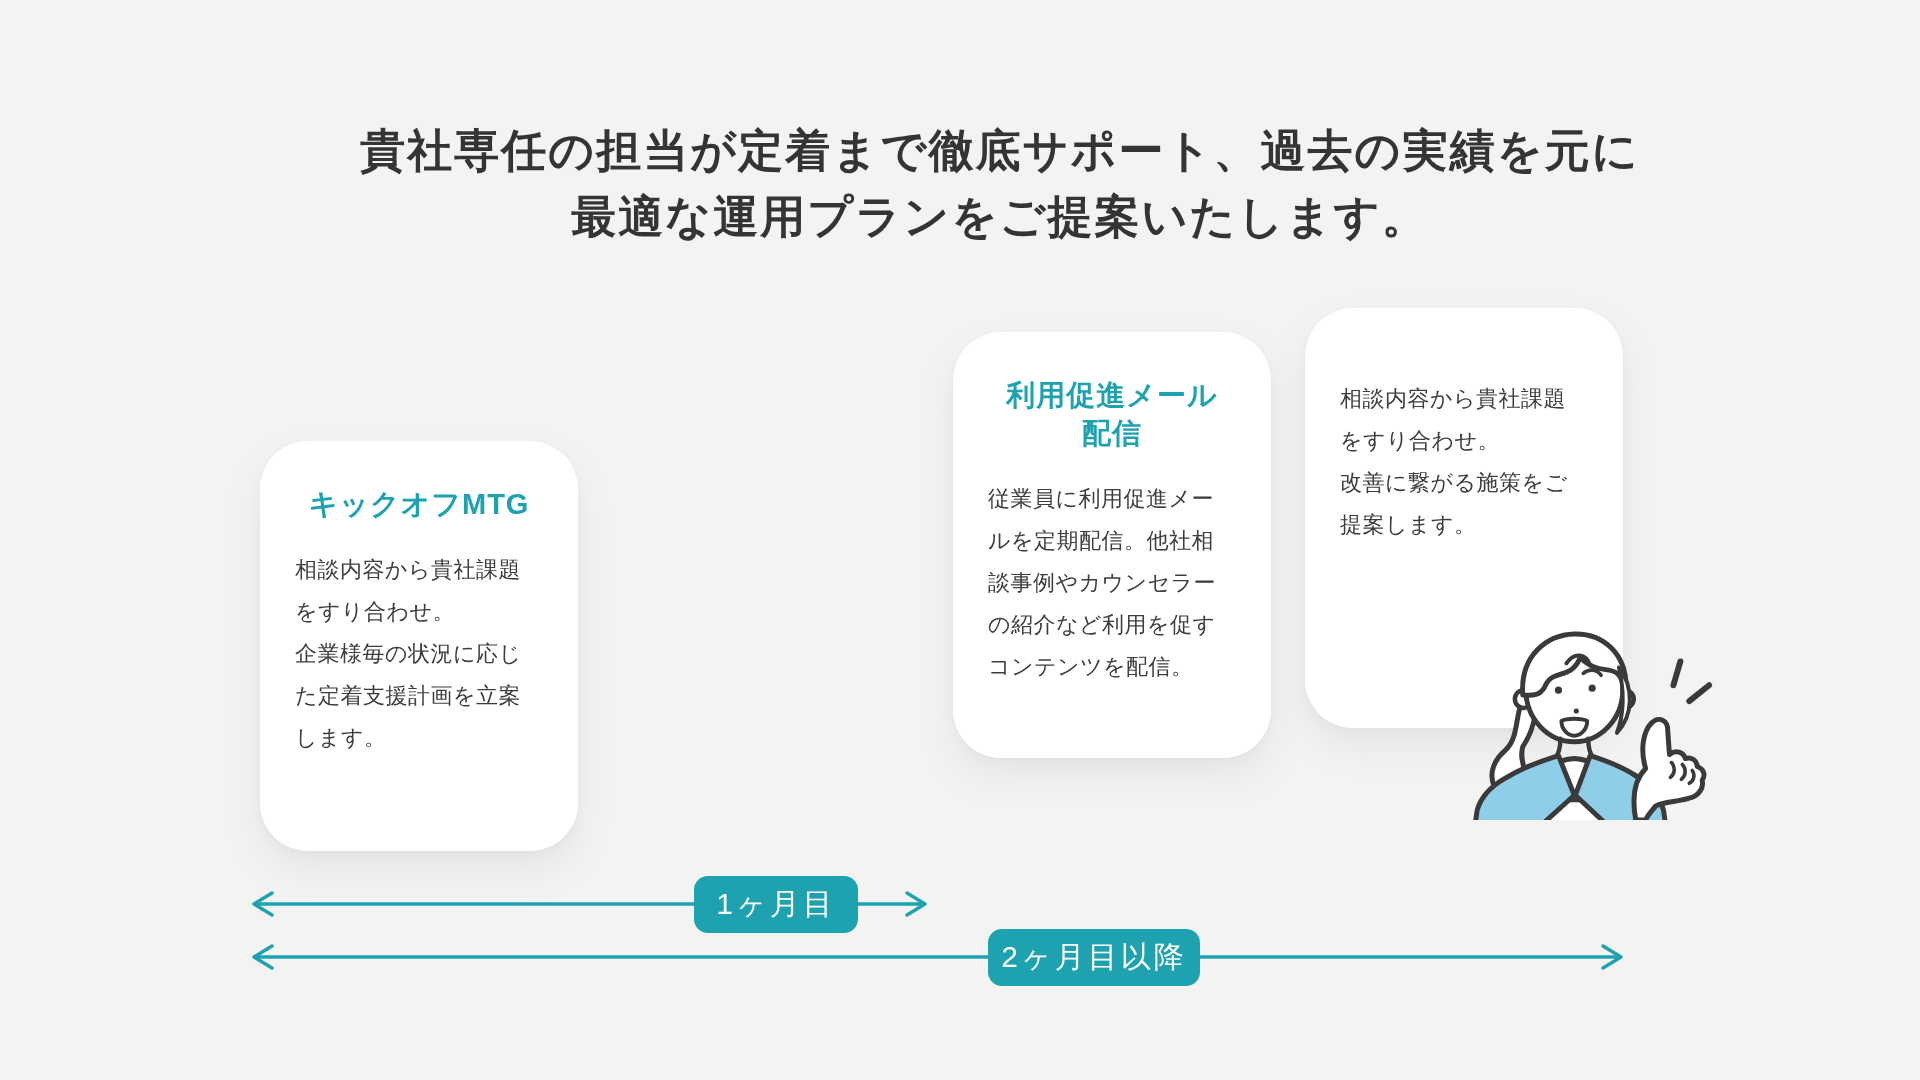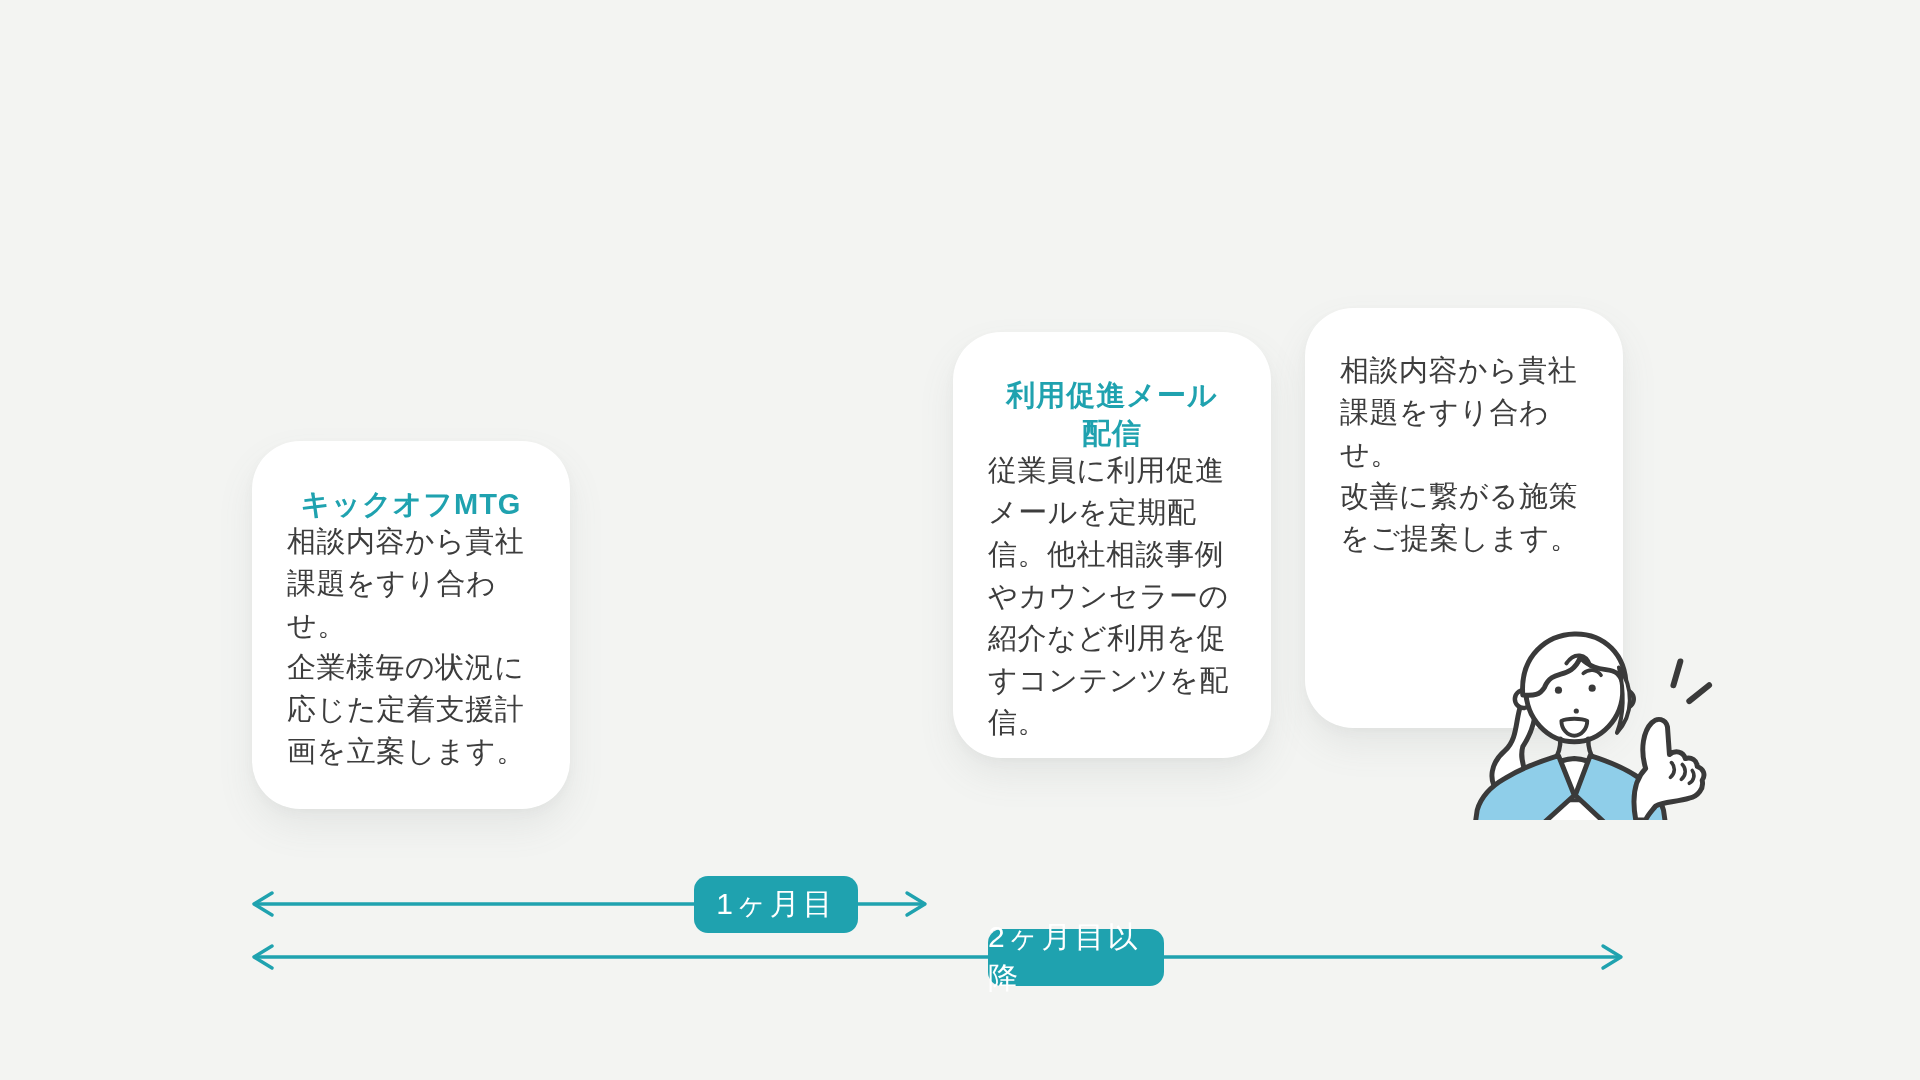--- a/index.html
+++ b/index.html
@@ -36,76 +36,80 @@
   .t-line{display:block;}
   
   .card{
     position:absolute;
     width:318px;
     background:var(--card-bg);
     border-radius:48px;
     box-shadow:0 18px 36px rgba(110,120,120,0.10),0 4px 10px rgba(110,120,120,0.05);
     padding:44px 35px 30px 35px;
   }
-  .card1{left:252px;top:441px;height:368px;}
+  .card1{left:260px;top:441px;height:410px;}
   .card2{left:601px;top:392px;height:416px;}
   .card3{left:953px;top:332px;height:426px;}
   .card4{left:1305px;top:308px;height:420px;}
   .card-title{
     font-size:29px;
     font-weight:700;
     line-height:38px;
     letter-spacing:1px;
     text-align:center;
     color:var(--accent);
     white-space:pre-line;
   }
   .card-body{
-    font-size:29px;
+    margin-top:26px;
+    font-size:22px;
     line-height:42px;
     letter-spacing:0.5px;
     color:#3D3D3D;
     white-space:pre-line;
     overflow-wrap:anywhere;
     word-break:break-all;
-    font-family:Liberation Mono, monospace;
   }
   
   .overlay{
     position:absolute;inset:0;
     width:1920px;height:1080px;
     pointer-events:none;
   }
   .pill{
     position:absolute;
     height:57px;
     border-radius:14px;
     background:var(--accent);
     color:#FFFFFF;
     display:flex;align-items:center;justify-content:center;
     font-size:30px;
     font-weight:500;
     letter-spacing:3px;
     z-index:4;
   }
   .pill1{left:694px;top:876px;width:164px;justify-content:center;}
-  .pill2{left:988px;top:929px;width:176px;}
+  .pill2{left:988px;top:929px;width:212px;}
   
   .figure{
     position:absolute;
     left:1468px;top:598px;
     width:282px;height:222px;
     z-index:6;
   }
 </style>
 </head>
 <body>
 
 <div class="stage">
 
+  <header class="page-title">
+    <span class="t-line">貴社専任の担当が定着まで徹底サポート、過去の実績を元に</span>
+    <span class="t-line">最適な運用プランをご提案いたします。</span>
+  </header>
 
   <section class="card card1">
     <h2 class="card-title">キックオフMTG</h2>
     <p class="card-body">相談内容から貴社課題をすり合わせ。
 企業様毎の状況に応じた定着支援計画を立案します。</p>
   </section>
 
 
   <section class="card card3">
     <h2 class="card-title">利用促進メール

